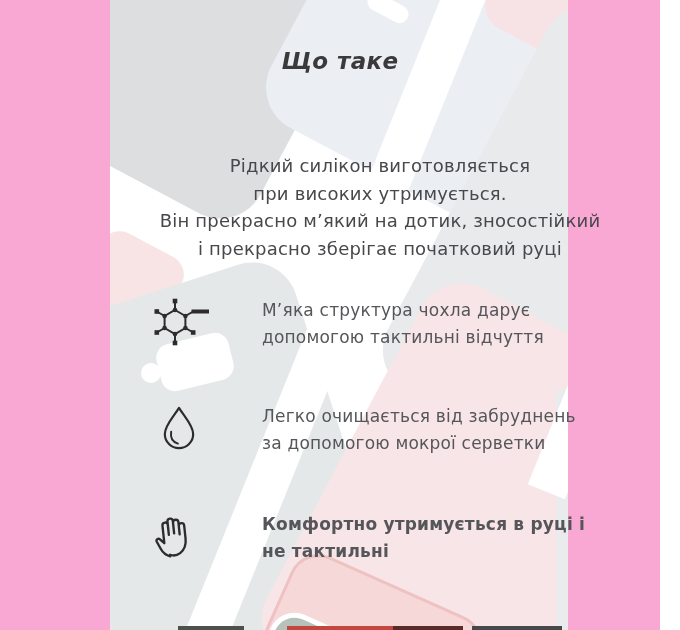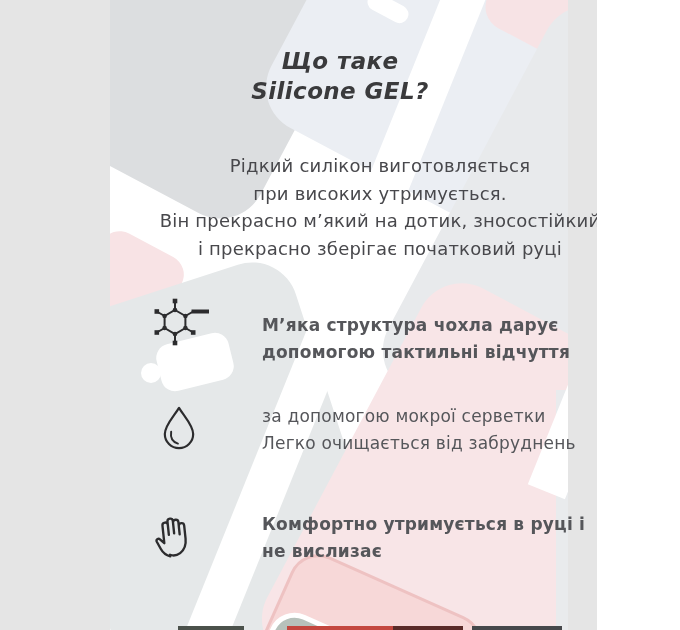--- a/index.html
+++ b/index.html
@@ -1,17 +1,17 @@
 <!DOCTYPE html>
 <html><head>
 <meta charset="utf-8">
 <style>
   html,body{margin:0;padding:0;background:#ffffff;}
   .poster{
-    position:relative;width:597px;height:630px;background:#e5e5e5;
+    position:relative;width:660px;height:630px;background:#f9a8d4;
     overflow:hidden;font-family:"DejaVu Sans","Liberation Sans",sans-serif;
   }
   
   .photo-band{position:absolute;left:110px;top:0;width:458px;height:630px;overflow:hidden;background:#fff;}
   .photo-band div{position:absolute;}
   .case{border-radius:46px;}
   .c-gray-tl   {left:-50px; top:-250px;width:300px;height:440px;background:#dcdee0;transform:rotate(28deg);}
   .c-blue-top  {left:225px; top:-235px;width:270px;height:430px;background:#ebeef3;transform:rotate(28deg);}
   .c-pill      {left:256px; top:-1px;  width:44px; height:18px; background:#ffffff;border-radius:9px;transform:rotate(28deg);}
   .c-pink-tr   {left:380px; top:-35px; width:140px;height:90px; background:#f7e3e5;border-radius:24px;transform:rotate(28deg);}
@@ -38,21 +38,21 @@
     color:#3a3a3c;letter-spacing:0.4px;
   }
   .intro{
     position:absolute;left:0;top:152px;width:680px;text-align:center;
     font-size:18px;line-height:27.5px;color:#48484c;letter-spacing:0.2px;margin-left:40px;
   }
   .feature-text{
     position:absolute;left:262px;width:360px;text-align:left;
     font-size:17px;line-height:27px;color:#55565a;letter-spacing:0.2px;
   }
-  .ft1{top:312px;font-weight:bold;} .ft2{top:403px;} .ft3{top:511px;font-weight:bold;}
+  .ft1{top:297px;} .ft2{top:403px;} .ft3{top:511px;font-weight:bold;}
   .feature-icon{position:absolute;}
   .fi1{left:148px;top:294px;} .fi2{left:157px;top:404px;} .fi3{left:150px;top:509px;}
 </style>
 </head>
 <body>
 
 <div class="poster">
 
   <div class="photo-band">
     <div class="case c-gray-tl"></div>
@@ -71,21 +71,20 @@
     <div class="strip-a"></div>
     <div class="strip-c"></div>
     <div class="seg seg1"></div>
     <div class="seg seg2"></div>
     <div class="seg seg3"></div>
     <div class="seg seg4"></div>
   </div>
 
   <div class="title">
     <div>Що таке</div>
-    <div>Silicone GEL?</div>
   </div>
 
   <div class="intro">
     <div>Рідкий силікон виготовляється</div>
     <div>при високих утримується.</div>
     <div>Він прекрасно м’який на дотик, зносостійкий</div>
     <div>і прекрасно зберігає початковий руці</div>
   </div>
 
   <div class="feature-icon fi1">
@@ -120,29 +119,29 @@
     <div>допомогою тактильні відчуття</div>
   </div>
 
   <div class="feature-icon fi2">
     <svg width="44" height="48" viewBox="0 0 40 44">
       <path d="M20 3.5 C15.5 11 7 19.5 7 27.5 a13 13 0 0 0 26 0 C33 19.5 24.5 11 20 3.5 Z" fill="none" stroke="#2c2c2e" stroke-width="2" stroke-linejoin="round"></path>
       <path d="M12.8 25.5 c-0.9 5.6 1.8 9.3 6.2 10.8" fill="none" stroke="#2c2c2e" stroke-width="1.8" stroke-linecap="round"></path>
     </svg>
   </div>
   <div class="feature-text ft2">
+    <div>Легко очищається від забруднень</div>
     <div>за допомогою мокрої серветки</div>
-    <div>Легко очищається від забруднень</div>
   </div>
 
   <div class="feature-icon fi3">
     <svg width="52" height="54" viewBox="0 0 46 48">
       <g fill="none" stroke="#2c2c2e" stroke-width="2.1" stroke-linecap="round" stroke-linejoin="round" transform="rotate(-6 23 24)">
         <path d="M16 41.5c-3.4-1.3-6.1-3.9-7.6-7.4l-2.9-6.8c-0.75-1.9 1.7-3.4 3-1.9l3.5 3.9V13.5c0-1.35 1.05-2.4 2.4-2.4s2.4 1.05 2.4 2.4v8.8V10.5c0-1.35 1.05-2.4 2.4-2.4s2.4 1.05 2.4 2.4v11V12c0-1.35 1.05-2.4 2.4-2.4s2.4 1.05 2.4 2.4v10.8V15.5c0-1.35 1.05-2.4 2.4-2.4s2.4 1.05 2.4 2.4v11.8c0 5.8-2.3 9.9-6.1 12.2-2.9 1.7-6.6 1.8-9.1 0.5z"></path>
       </g>
     </svg>
   </div>
   <div class="feature-text ft3">
     <div>Комфортно утримується в руці і</div>
-    <div>не вислизає</div>
+    <div>не тактильні</div>
   </div>
 
 </div>
 
 </body></html>

